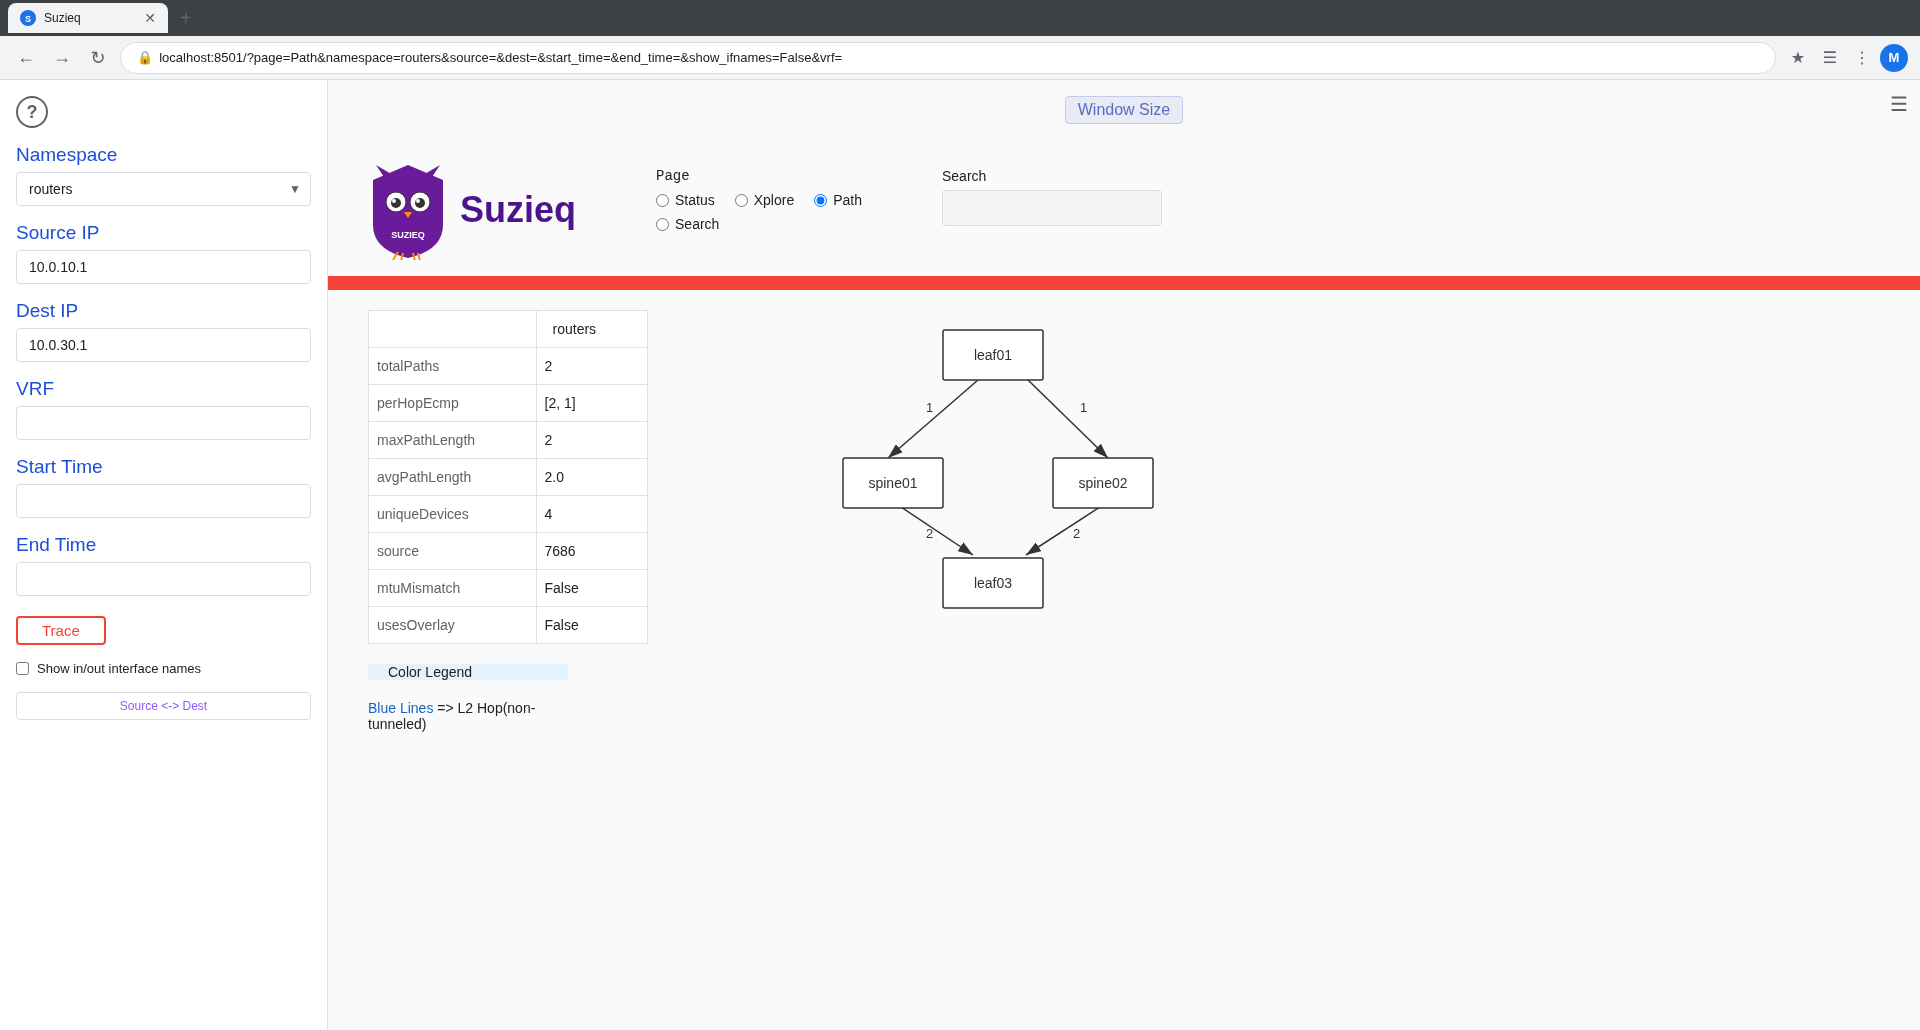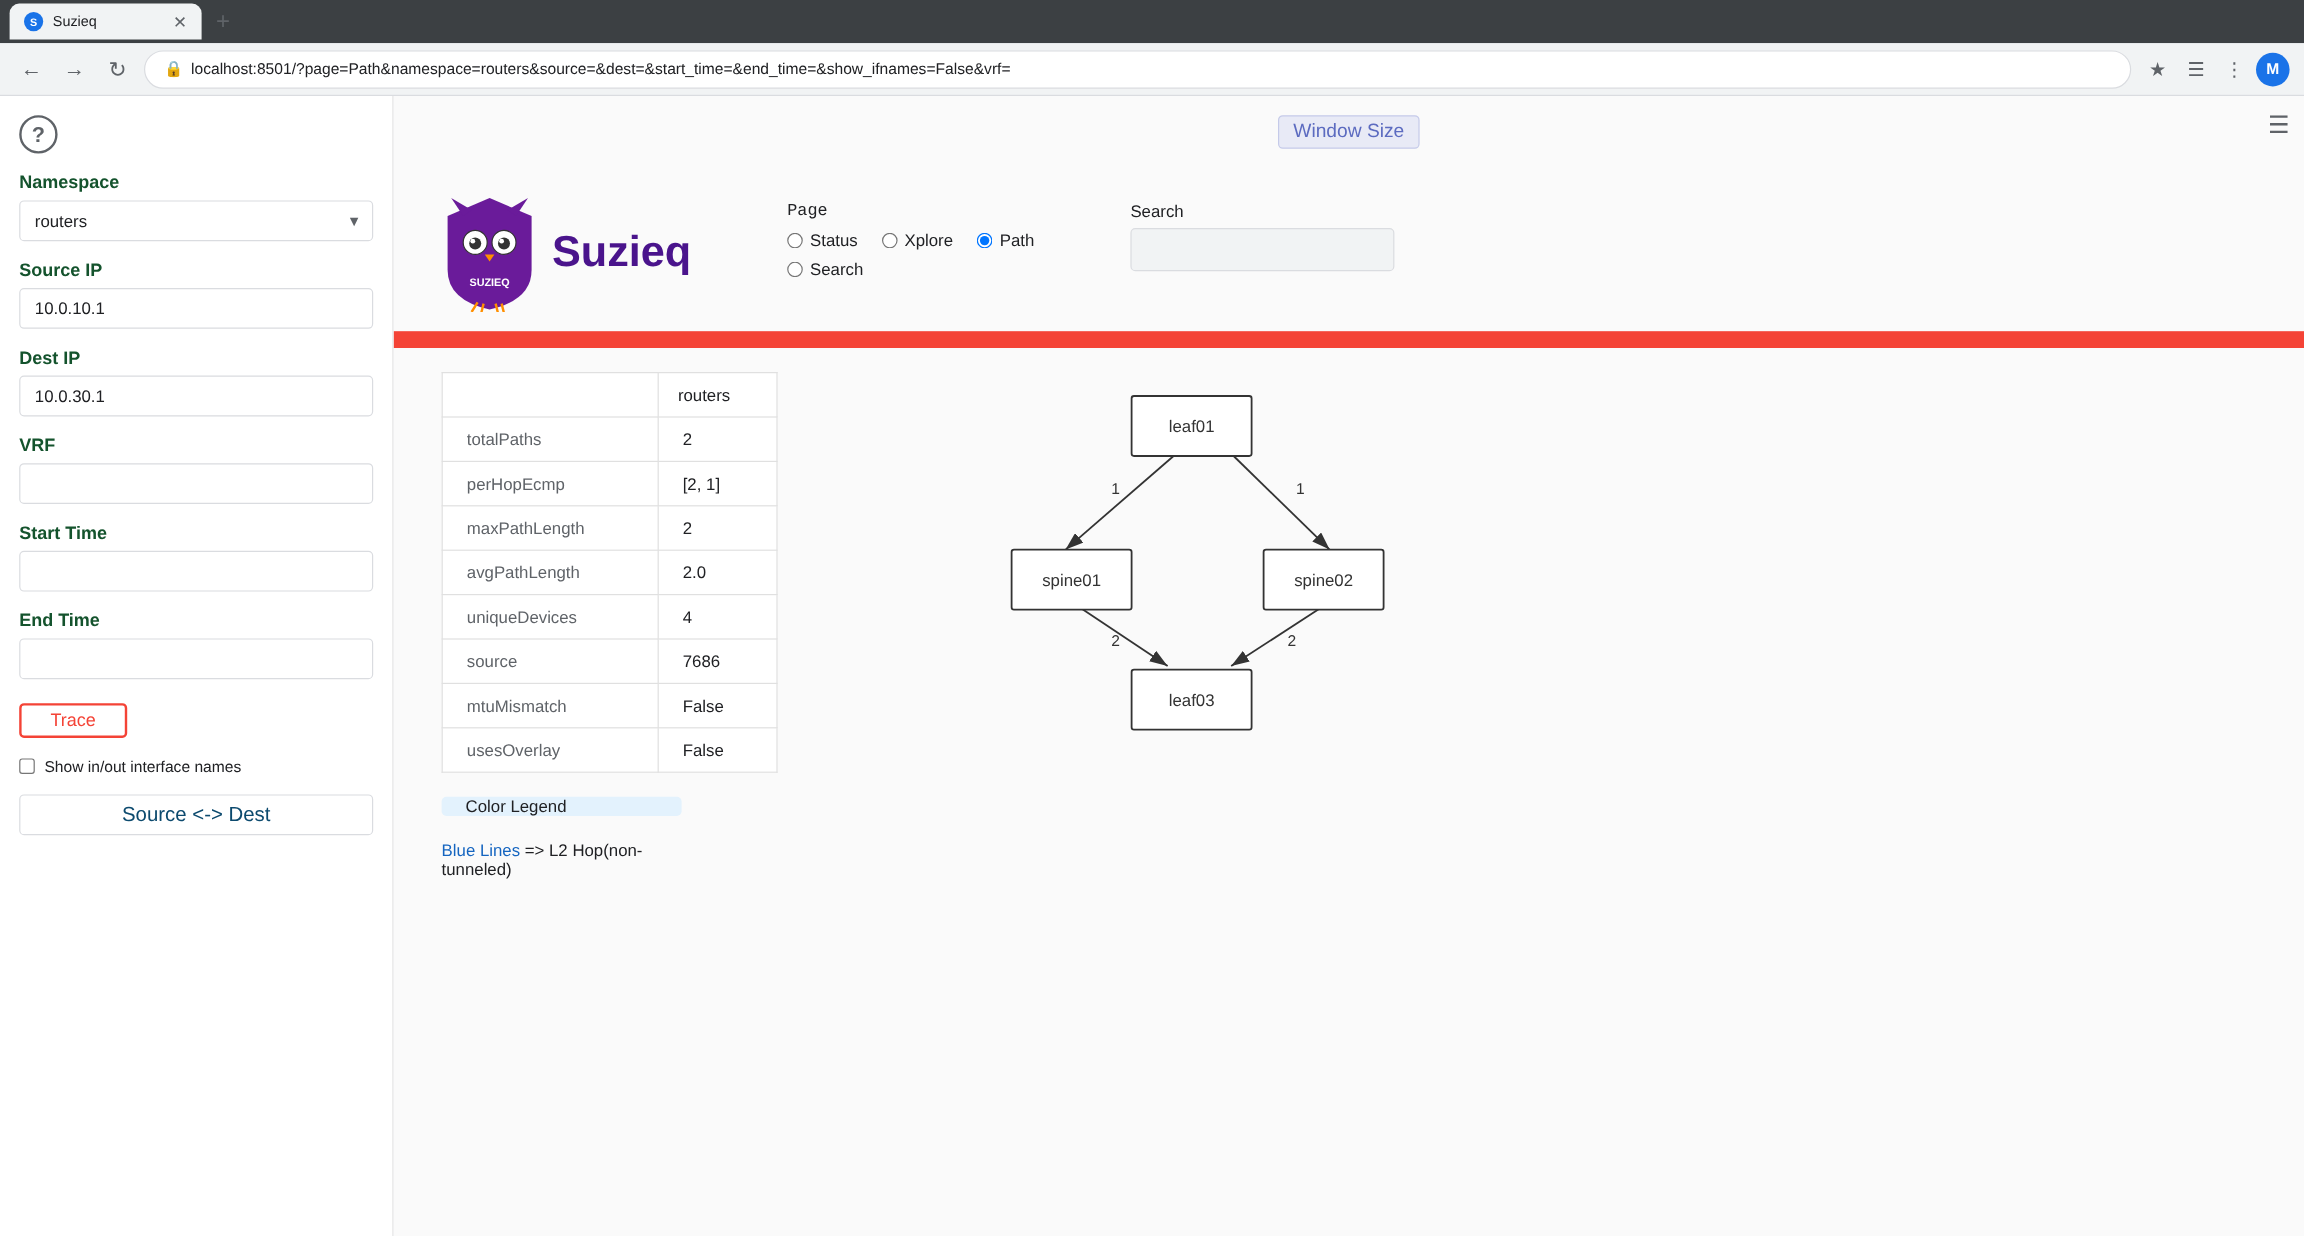--- a/index.html
+++ b/index.html
@@ -101,24 +101,24 @@
     .help-icon {
       width: 32px; height: 32px;
       border-radius: 50%;
       border: 2px solid #5f6368;
       display: flex; align-items: center; justify-content: center;
       color: #5f6368; font-size: 18px; font-weight: bold;
       cursor: pointer;
       margin-bottom: 4px;
     }
     .field-label {
-      font-size: 15px;
-      color: #14532d;
+      font-size: 19px;
+      color: #1d4ed8;
       margin-bottom: 6px;
-      font-weight: 700;
+      font-weight: 400;
     }
     .field-group { margin-bottom: 4px; }
     .text-input {
       width: 100%;
       border: 1px solid #dadce0;
       border-radius: 4px;
       padding: 8px 12px;
       font-size: 14px;
       color: #202124;
       background: white;
@@ -169,22 +169,22 @@
     }
     .checkbox-label {
       font-size: 13px;
       color: #202124;
     }
     .source-dest-btn {
       background: white;
       border: 1px solid #dadce0;
       border-radius: 4px;
       padding: 6px 14px;
-      font-size: 17px;
-      color: #0c4a6e;
+      font-size: 12px;
+      color: #8b5cf6;
       cursor: pointer;
       margin-top: 4px;
     }
 
     
     .main-content {
       flex: 1;
       overflow-y: auto;
       background: #fafafa;
     }
@@ -291,21 +291,21 @@
       background: white;
       border: 1px solid #e0e0e0;
       padding: 10px 16px;
       font-size: 14px;
       font-weight: 400;
       color: #202124;
       text-align: left;
     }
     .data-table td {
       border: 1px solid #e0e0e0;
-      padding: 10px 20px;
+      padding: 10px 8px;
       font-size: 14px;
       color: #202124;
       background: white;
     }
     .data-table td:first-child {
       color: #5f6368;
     }
 
     
     .network-graph {

